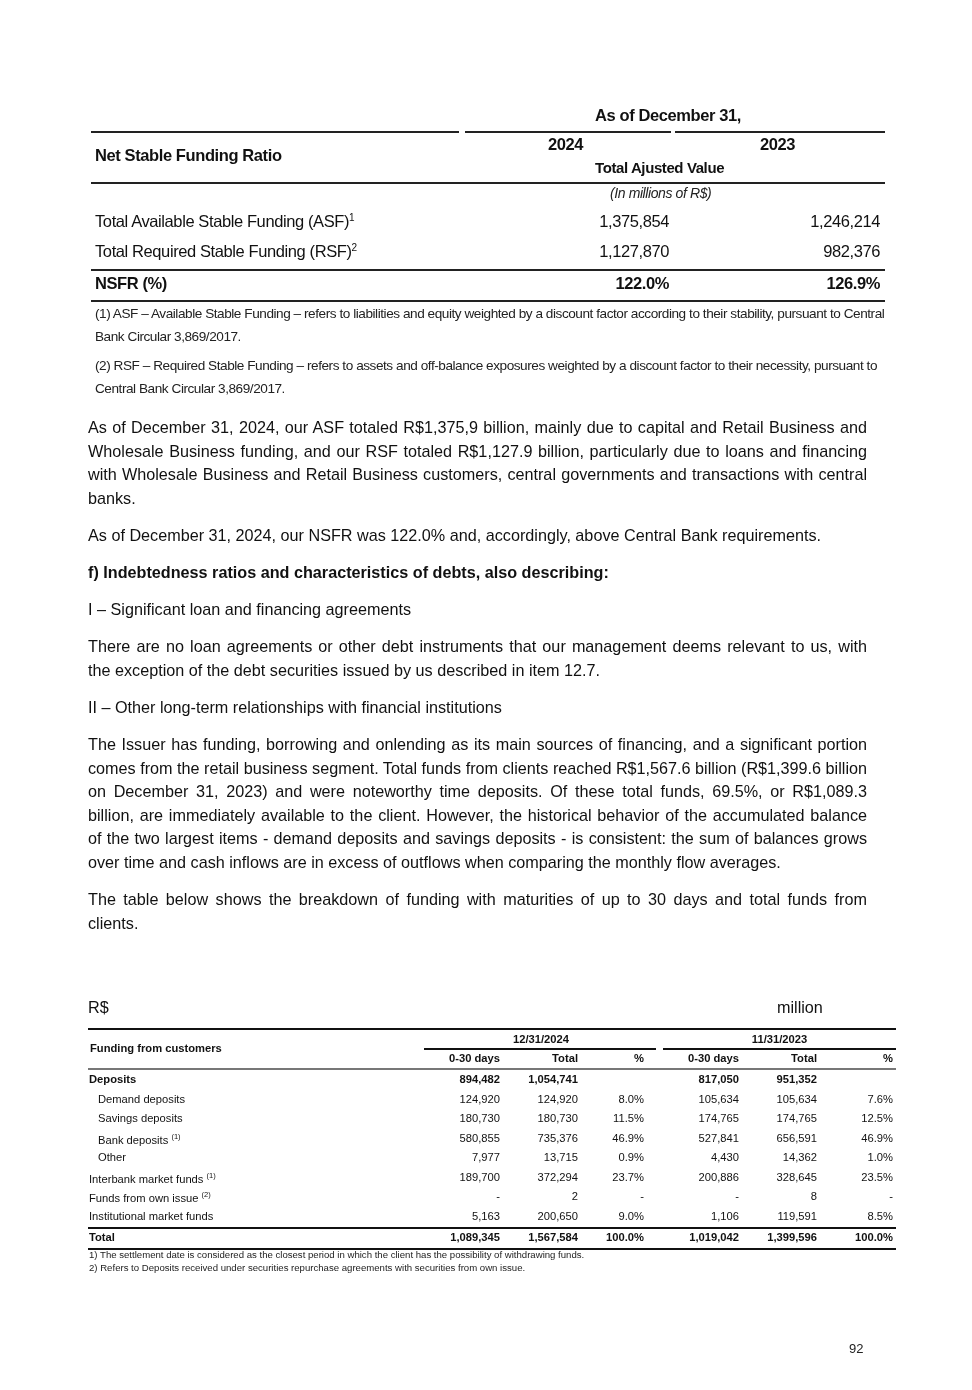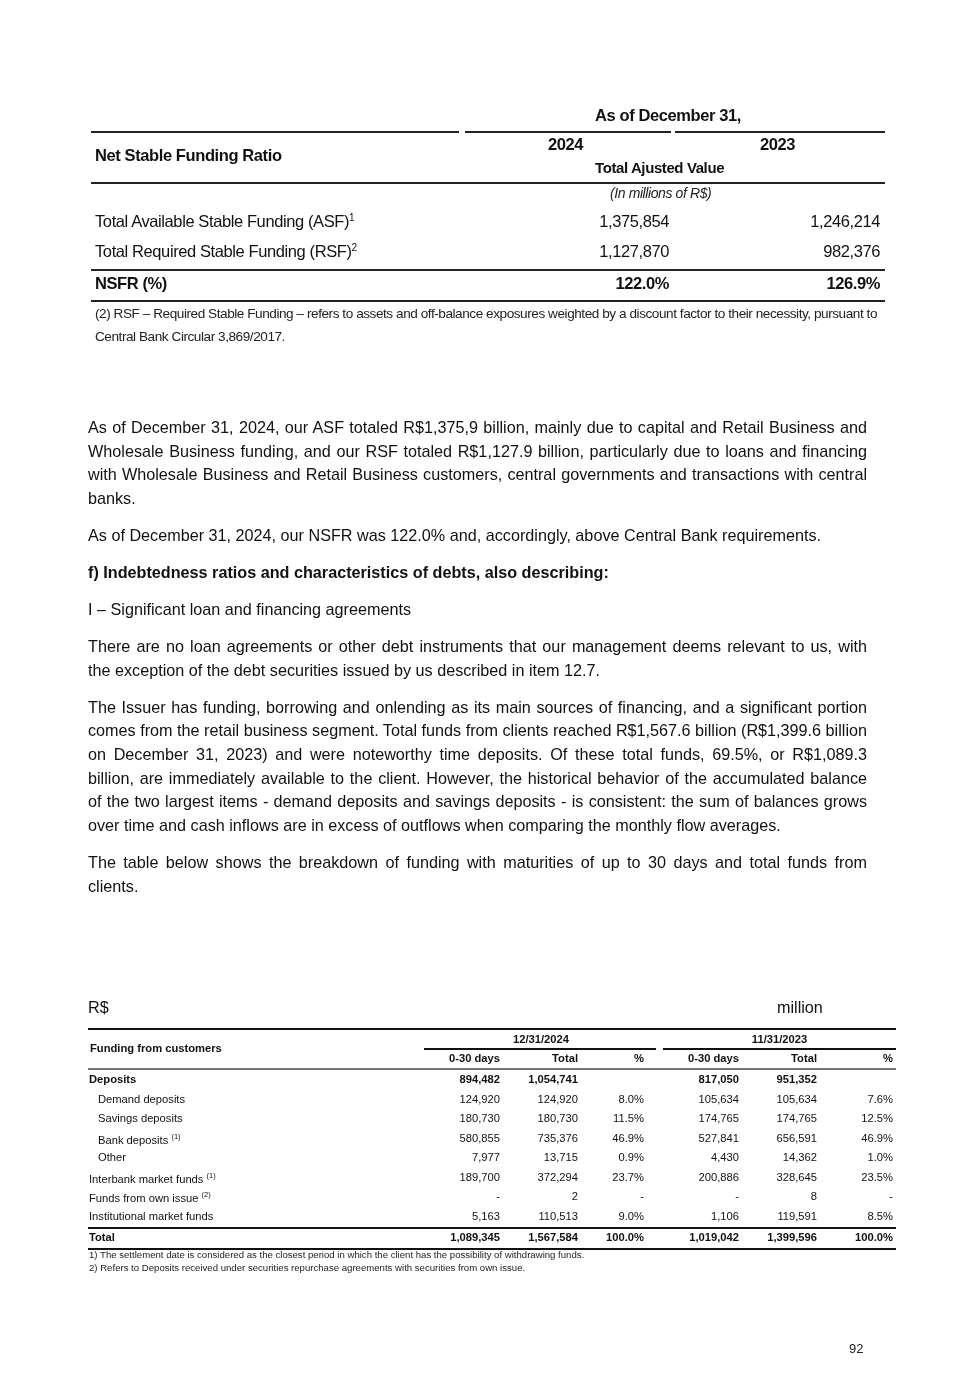--- a/index.html
+++ b/index.html
@@ -80,29 +80,31 @@
     <div class="rule" style="left:0;top:165px;width:794px;"></div>
     <div class="row bold" style="top:170px;">
       <span class="lbl">NSFR (%)</span>
       <span class="v1">122.0%</span>
       <span class="v2">126.9%</span>
     </div>
     <div class="rule" style="left:0;top:196px;width:794px;"></div>
   </div>
 
   <div class="nsfr-notes">
+    <p>(1)  ASF – Available Stable Funding – refers to liabilities and equity weighted by a discount factor according to their stability, pursuant to Central Bank Circular 3,869/2017.</p>
     <p>(2) RSF – Required Stable Funding – refers to assets and off-balance exposures weighted by a discount factor to their necessity, pursuant to Central Bank Circular 3,869/2017.</p>
   </div>
 
   <div class="body">
     <p>As of December 31, 2024, our ASF totaled R$1,375,9 billion, mainly due to capital and Retail Business and Wholesale Business funding, and our RSF totaled R$1,127.9 billion, particularly due to loans and financing with Wholesale Business and Retail Business customers, central governments and transactions with central banks.</p>
     <p>As of December 31, 2024, our NSFR was 122.0% and, accordingly, above Central Bank requirements.</p>
     <p class="h">f) Indebtedness ratios and characteristics of debts, also describing:</p>
     <p>I – Significant loan and financing agreements</p>
     <p>There are no loan agreements or other debt instruments that our management deems relevant to us, with the exception of the debt securities issued by us described in item 12.7.</p>
+    <p>II – Other long-term relationships with financial institutions</p>
     <p>The Issuer has funding, borrowing and onlending as its main sources of financing, and a significant portion comes from the retail business segment.  Total funds from clients reached R$1,567.6 billion (R$1,399.6 billion on December 31, 2023) and were noteworthy time deposits. Of these total funds, 69.5%, or R$1,089.3 billion, are immediately available to the client. However, the historical behavior of the accumulated balance of the two largest items - demand deposits and savings deposits - is consistent: the sum of balances grows over time and cash inflows are in excess of outflows when comparing the monthly flow averages.</p>
     <p>The table below shows the breakdown of funding with maturities of up to 30 days and total funds from clients.</p>
   </div>
 
   <div class="currency-row">
     <span class="r">R$</span>
     <span class="m">million</span>
   </div>
 
   <div class="fund" id="fund">
@@ -180,21 +182,21 @@
           <span class="c" style="right: 396px;">-</span>
           <span class="c" style="right: 318px;">2</span>
           <span class="c" style="right: 252px;">-</span>
           <span class="c" style="right: 157px;">-</span>
           <span class="c" style="right: 79px;">8</span>
           <span class="c" style="right: 3px;">-</span>
         </div>
         <div class="frow" style="top: 179.5px;">
           <span class="lbl"><span>Institutional market funds</span></span>
           <span class="c" style="right: 396px;">5,163</span>
-          <span class="c" style="right: 318px;">110,513</span>
+          <span class="c" style="right: 318px;">200,650</span>
           <span class="c" style="right: 252px;">9.0%</span>
           <span class="c" style="right: 157px;">1,106</span>
           <span class="c" style="right: 79px;">119,591</span>
           <span class="c" style="right: 3px;">8.5%</span>
         </div>
         <div class="frow bold" style="top: 201px;">
           <span class="lbl"><span>Total</span></span>
           <span class="c" style="right: 396px;">1,089,345</span>
           <span class="c" style="right: 318px;">1,567,584</span>
           <span class="c" style="right: 252px;">100.0%</span>

